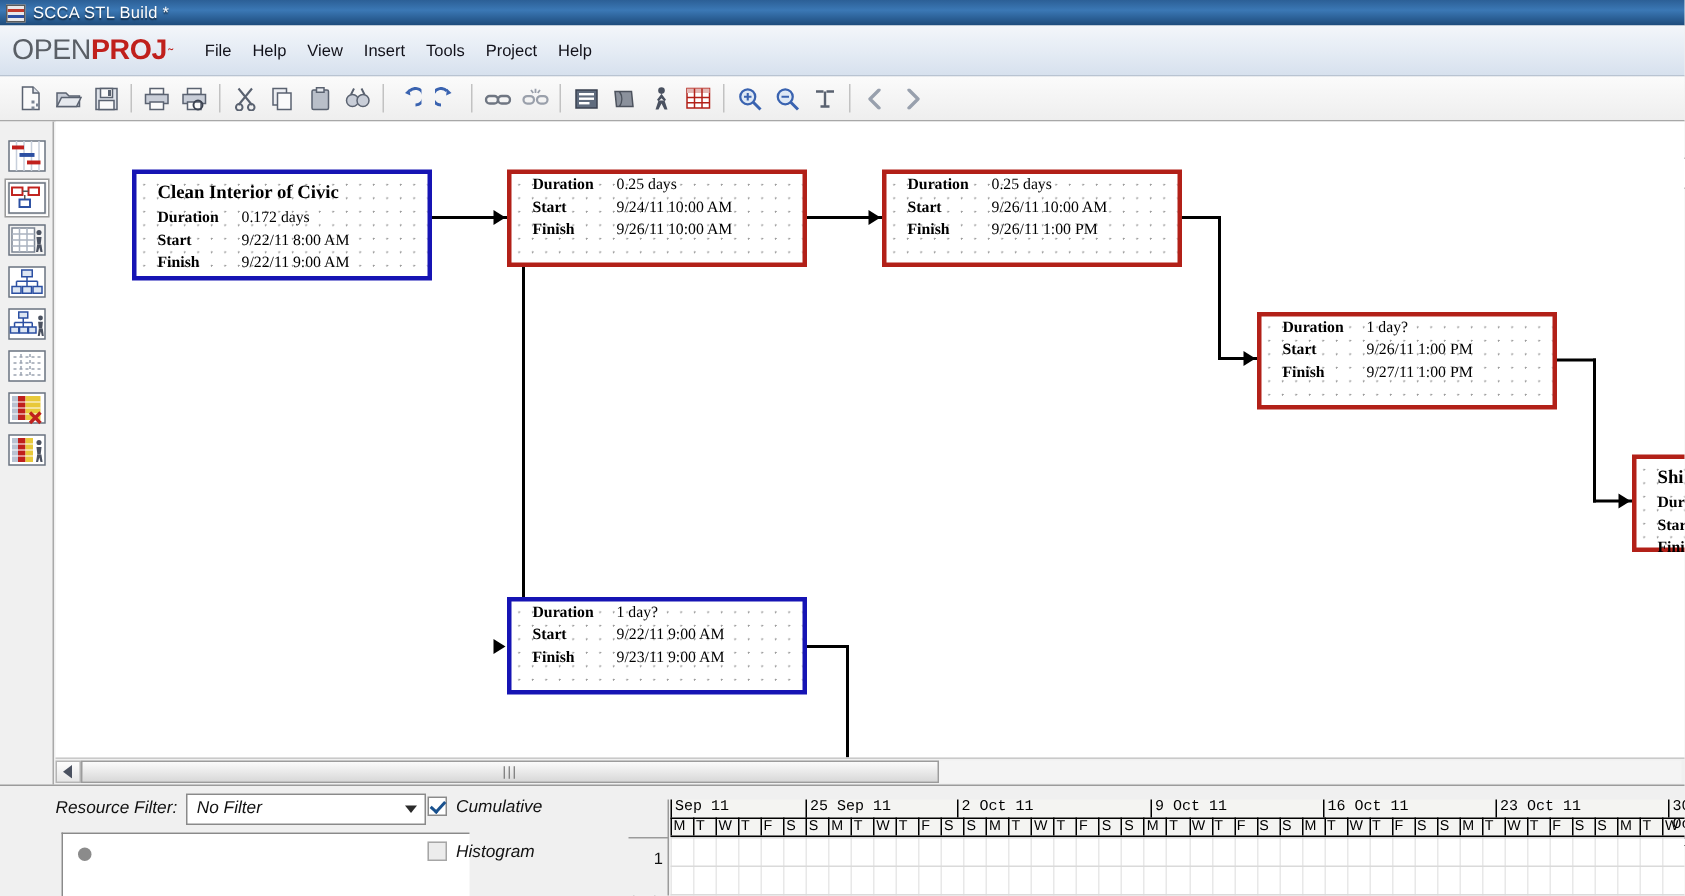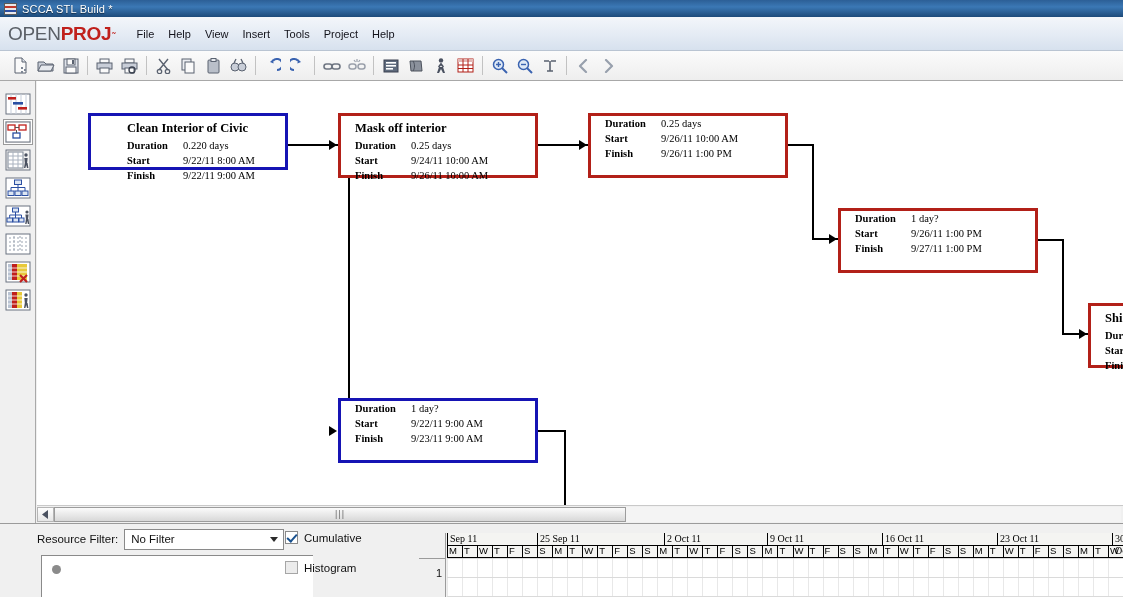--- a/index.html
+++ b/index.html
@@ -126,21 +126,21 @@
   .sb-track { flex:0 0 auto; height:15px; background:#f4f4f4; }
   .sb-thumb { height:15px; background:linear-gradient(180deg,#fbfbfb,#d8d8d8); border:1px solid #9c9c9c;
     display:flex;align-items:center;justify-content:center; }
   .grip { font-size:9px; color:#6d6d6d; letter-spacing:1px; }
 
   
   #bottom {
     position:absolute; left:0; top:523px; width:1123px; height:74px;
     background:#f0f0f0; border-top:1px solid #9b9b9b;
   }
-  #res-left { position:absolute; left:37px; top:5px; width:355px; height:69px; }
+  #res-left { position:absolute; left:37px; top:5px; width:355px; height:69px;font-style:italic; }
   .rf-row { display:flex; align-items:center; height:20px; }
   .rf-label { font-size:11.5px; color:#111; margin-right:6px; font-family:"Liberation Sans",sans-serif;}
   #res-list {
     position:absolute; left:4px; top:26px; width:272px; height:48px;
     background:#fff; border:1px solid #8a8a8a; border-right:none;
   }
   #res-list .bullet { width:9px;height:9px;border-radius:50%; background:#8b8b8b; margin:9px 0 0 10px; }
 
   .chkrow { display:flex; align-items:center; }
   .chk { width:13px;height:13px; border:1px solid #8a8a8a; background:#fff; margin-right:6px; position:relative; }
@@ -153,21 +153,21 @@
 
   #vscroll-mini { position:absolute; left:385px; top:5px; width:15px; height:69px;
      background:#f3f3f3; border:1px solid #bcbcbc; }
   #vscroll-mini .vthumb { position:absolute; left:0; top:12px; width:13px; height:42px;
      background:linear-gradient(90deg,#fbfbfb,#dcdcdc); border:1px solid #9c9c9c; }
   #vscroll-mini .vup { position:absolute; left:1px; top:1px; width:11px; height:10px; display:flex;align-items:center;justify-content:center;}
 
   
   #timescale { position:absolute; left:447px; top:533px; width:676px; height:24px; background:#f4f4f2; }
   .ts-major { position:absolute; top:0; height:12px; border-left:1px solid #000; font-size:10px;
-     color:#000; padding-left:2px; font-family:Liberation Serif, serif; line-height:12px; }
+     color:#000; padding-left:2px; font-family:Liberation Mono, monospace; line-height:12px; }
   .ts-minor { position:absolute; top:12px; height:12px; border-left:1px solid #000; font-size:9.5px;
      color:#000; padding-left:1px; font-family:"Liberation Sans",sans-serif; line-height:12px; width:19.2px;
      overflow:hidden; }
   #ts-underline { position:absolute; left:447px; top:545px; width:676px; height:1px; background:#000; }
   #ts-bottomline { position:absolute; left:447px; top:557px; width:676px; height:1px; background:#000; }
 
   #rowhdr { position:absolute; left:419px; top:558px; width:27px; height:39px; background:#f0f0f0;
      border-right:1px solid #9b9b9b; border-top:1px solid #9b9b9b; }
   #rowhdr .rn { position:absolute; right:3px; top:8px; font-size:11px; color:#111; font-family:"Liberation Sans",sans-serif;}
   #rowhdr-top { position:absolute; left:419px; top:533px; width:27px; height:25px; background:#f0f0f0;
@@ -478,38 +478,37 @@
   <div class="arrowhead" style="left:792px;top:153px;"></div>
 
   <div class="conn" style="left:1001px;top:158px;width:26px;height:2px;"></div>
   <div class="conn" style="left:1025px;top:158px;width:2px;height:96px;"></div>
   <div class="conn" style="left:1025px;top:252px;width:68px;height:2px;"></div>
   <div class="arrowhead" style="left:1042px;top:248px;"></div>
 
   <div class="conn" style="left:501px;top:349px;width:28px;height:2px;"></div>
   <div class="conn" style="left:527px;top:349px;width:2px;height:76px;"></div>
 
-  <div class="node blue" style="left:51px;top:32px;width:200px;height:57px;padding-left:22px;">
+  <div class="node blue" style="left:51px;top:32px;width:200px;height:74px;">
     <div class="nt">Clean Interior of Civic</div>
     <div class="nr">
       <span class="k">Duration</span>
-      <span class="v">0.220 days</span>
+      <span class="v">0.172 days</span>
     </div>
     <div class="nr">
       <span class="k">Start</span>
       <span class="v">9/22/11 8:00 AM</span>
     </div>
     <div class="nr">
       <span class="k">Finish</span>
       <span class="v">9/22/11 9:00 AM</span>
     </div>
   </div>
 
   <div class="node red" style="left:301px;top:32px;width:200px;height:65px;">
-    <div class="nt">Mask off interior</div>
     <div class="nr">
       <span class="k">Duration</span>
       <span class="v">0.25 days</span>
     </div>
     <div class="nr">
       <span class="k">Start</span>
       <span class="v">9/24/11 10:00 AM</span>
     </div>
     <div class="nr">
       <span class="k">Finish</span>
@@ -629,21 +628,21 @@
 </div>
 
 <div id="rowhdr-top"></div>
 <div id="rowhdr">
   <span class="rn">1</span>
 </div>
 
 <div id="timescale">
     <div class="ts-major" style="left: 0px; width: 90px;">Sep 11</div>
     <div class="ts-major" style="left: 90px; width: 115px;">25 Sep 11</div>
-    <div class="ts-major" style="left: 217px; width: 115px;">2 Oct 11</div>
+    <div class="ts-major" style="left: 191px; width: 115px;">2 Oct 11</div>
     <div class="ts-major" style="left: 320px; width: 115px;">9 Oct 11</div>
     <div class="ts-major" style="left: 435px; width: 115px;">16 Oct 11</div>
     <div class="ts-major" style="left: 550px; width: 115px;">23 Oct 11</div>
     <div class="ts-major" style="left: 665px; width: 11px;">30 Oct 11</div>
     <div class="ts-minor" style="left: 0px; width: 15.0222px;">M</div>
     <div class="ts-minor" style="left: 15.0222px; width: 15.0222px;">T</div>
     <div class="ts-minor" style="left: 30.0444px; width: 15.0222px;">W</div>
     <div class="ts-minor" style="left: 45.0667px; width: 15.0222px;">T</div>
     <div class="ts-minor" style="left: 60.0889px; width: 15.0222px;">F</div>
     <div class="ts-minor" style="left: 75.1111px; width: 15.0222px;">S</div>

